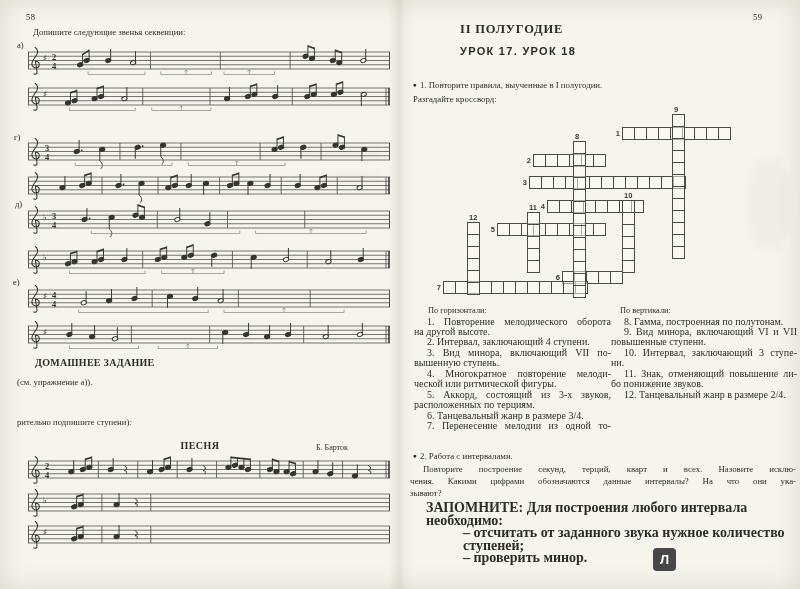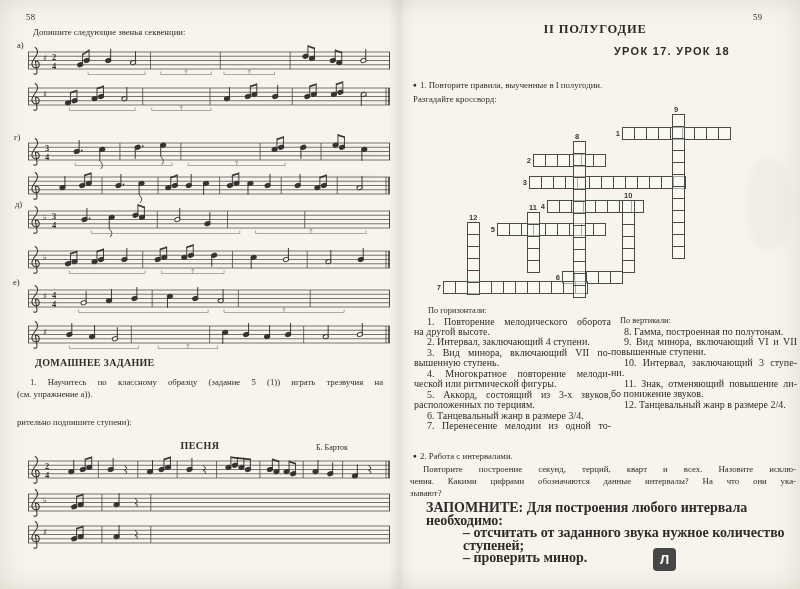--- a/index.html
+++ b/index.html
@@ -22,22 +22,22 @@
   .ind{text-indent:13px}
   .j{text-align:justify;text-align-last:justify}
   #song-title{position:absolute;left:145px;top:440px;width:110px;text-align:center;font-weight:bold;font-size:10px;letter-spacing:.5px}
   #song-composer{position:absolute;left:316px;top:443px;font-size:8px}
   .staff{position:absolute}
   .staff-label{position:absolute;font-size:8.6px}
   .mus-acc{font-family:"DejaVu Sans",sans-serif;font-size:8.5px;fill:#35332f}
   .mus-sig{font-family:"Liberation Serif",serif;font-size:8.5px;font-weight:bold;fill:#35332f;text-anchor:middle}
 
   
-  #semester-title{position:absolute;left:460px;top:22px;width:270px;text-align:center;font-weight:bold;font-size:12.5px;letter-spacing:.8px}
-  #lesson-title{position:absolute;left:460px;top:45px;width:270px;text-align:right;
+  #semester-title{position:absolute;left:460px;top:22px;width:270px;text-align:left;font-weight:bold;font-size:12.5px;letter-spacing:.8px}
+  #lesson-title{position:absolute;left:460px;top:45px;width:270px;text-align:left;
     font-family:"Liberation Sans",sans-serif;font-weight:bold;font-size:11px;letter-spacing:1.3px}
   #task1-line{position:absolute;left:413px;top:80px;width:382px;font-size:8.8px}
   #crossword-intro{position:absolute;left:413px;top:94px;font-size:8.8px}
   .bullet{font-size:6.5px;vertical-align:1.5px;margin-right:3px}
   .cw-cell{position:absolute;width:13px;height:13px;border:1px solid #4b4a46;box-sizing:border-box;background:rgba(252,251,246,.55)}
   .cw-num{position:absolute;font-family:"Liberation Sans",sans-serif;font-weight:bold;font-size:7.5px;color:#3a3834}
   .clue-col{position:absolute}
   .clue-title{font-size:8.4px;line-height:10.5px;padding-left:14px}
   .clue-line{font-size:10px;line-height:10.45px}
   #task2-line{position:absolute;left:413px;top:451px;width:382px;font-size:8.8px}
@@ -60,21 +60,20 @@
 
 <div class="bleed" style="left:300px;top:148px;width:84px;height:10px"></div>
 <div class="bleed" style="left:318px;top:173px;width:62px;height:8px"></div>
 <div class="bleed" style="left:748px;top:158px;width:42px;height:92px"></div>
 
 <div class="page-layer" id="left-page">
   <div class="pnum" style="left:26px;top:12px">58</div>
   <div id="intro-line">Допишите следующие звенья секвенции:</div>
   <div id="hw-title">ДОМАШНЕЕ ЗАДАНИЕ</div>
   <div class="para" id="hw1" style="left:17px;top:376px">
-      <div class="body-line ind j">1. Научитесь по классному образцу (задание 5 (1)) играть трезвучия на</div>
       <div class="body-line">(см. упражнение а)).</div>
     </div>
   <div class="para" id="hw2" style="left:17px;top:416px">
       <div class="body-line">рительно подпишите ступени):</div>
     </div>
   <div id="song-title">ПЕСНЯ</div>
   <div id="song-composer">Б. Барток</div>
 <span class="staff-label" style="left: 17px; top: 40px;">а)</span>
     <span class="staff-label" style="left: 14px; top: 132px;">г)</span>
     <span class="staff-label" style="left: 15px; top: 199px;">д)</span>
@@ -718,21 +717,21 @@
       <div class="clue-line ind">2. Интервал,  заключающий 4 ступени.</div>
       <div class="clue-line ind j">3. Вид минора,  включающий  VII  по-</div>
       <div class="clue-line">вышенную ступень.</div>
       <div class="clue-line ind j">4. Многократное повторение мелоди-</div>
       <div class="clue-line">ческой или ритмической фигуры.</div>
       <div class="clue-line ind j">5. Аккорд,  состоящий  из 3-х звуков,</div>
       <div class="clue-line">расположенных по терциям.</div>
       <div class="clue-line ind">6. Танцевальный жанр в размере 3/4.</div>
       <div class="clue-line ind j">7. Перенесение  мелодии  из  одной  то-</div>
     </div>
-  <div class="clue-col" id="down-col" style="left:611px;top:316px;width:186px">
+  <div class="clue-col" id="down-col" style="left:611px;top:306px;width:186px">
     <div class="clue-title" style="padding-left:9px">По вертикали:</div>
   <div class="clue-line ind">8. Гамма,  построенная по полутонам.</div>
       <div class="clue-line ind j">9. Вид минора,  включающий VI и VII</div>
       <div class="clue-line">повышенные ступени.</div>
       <div class="clue-line ind j">10. Интервал,   заключающий  3 ступе-</div>
       <div class="clue-line">ни.</div>
       <div class="clue-line ind j">11. Знак,  отменяющий повышение ли-</div>
       <div class="clue-line">бо понижение звуков.</div>
       <div class="clue-line ind">12. Танцевальный жанр в размере 2/4.</div>
     </div>

